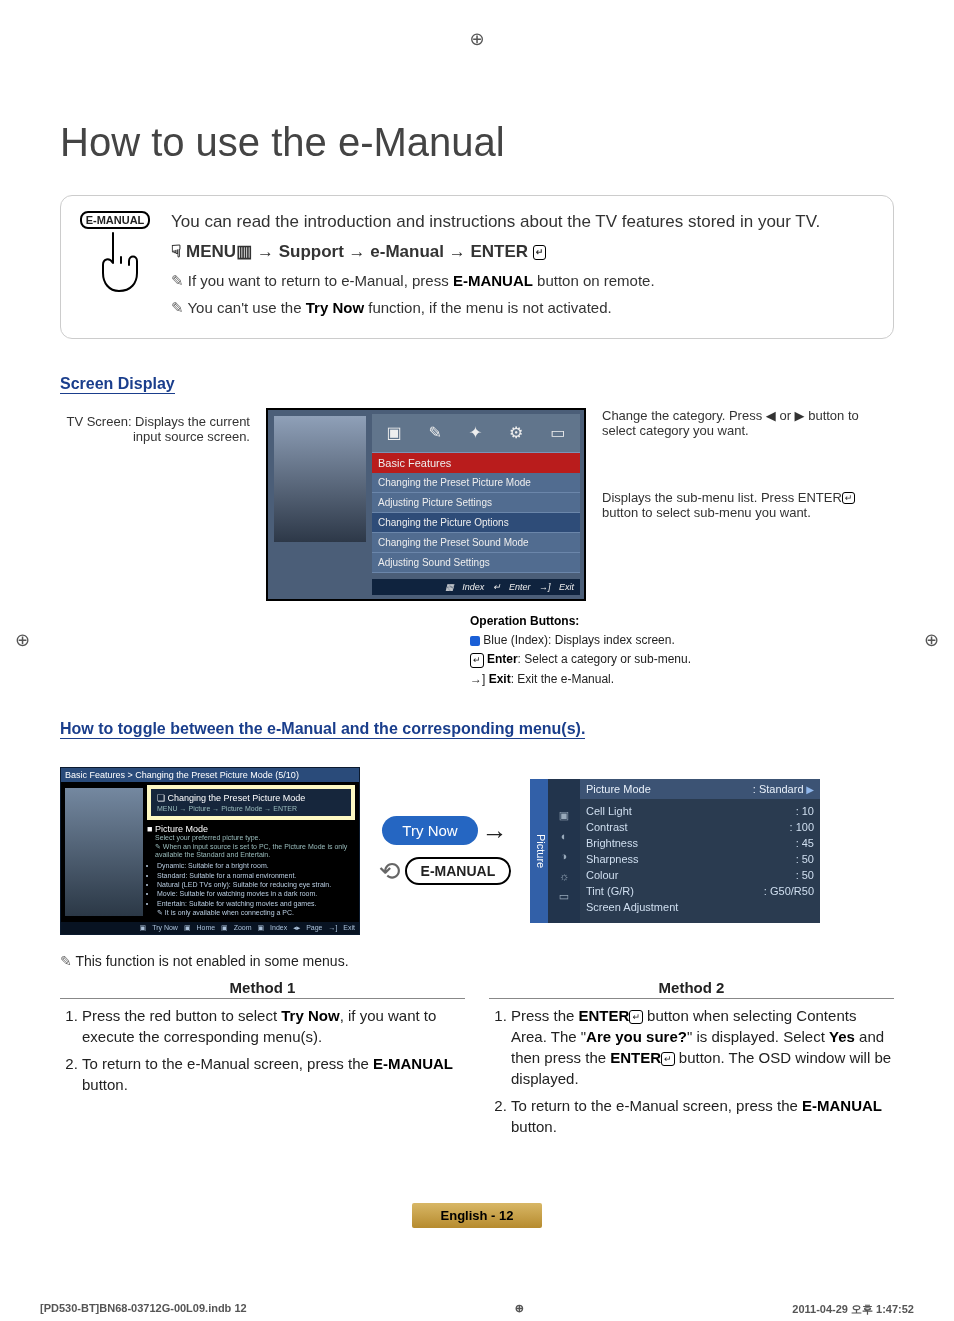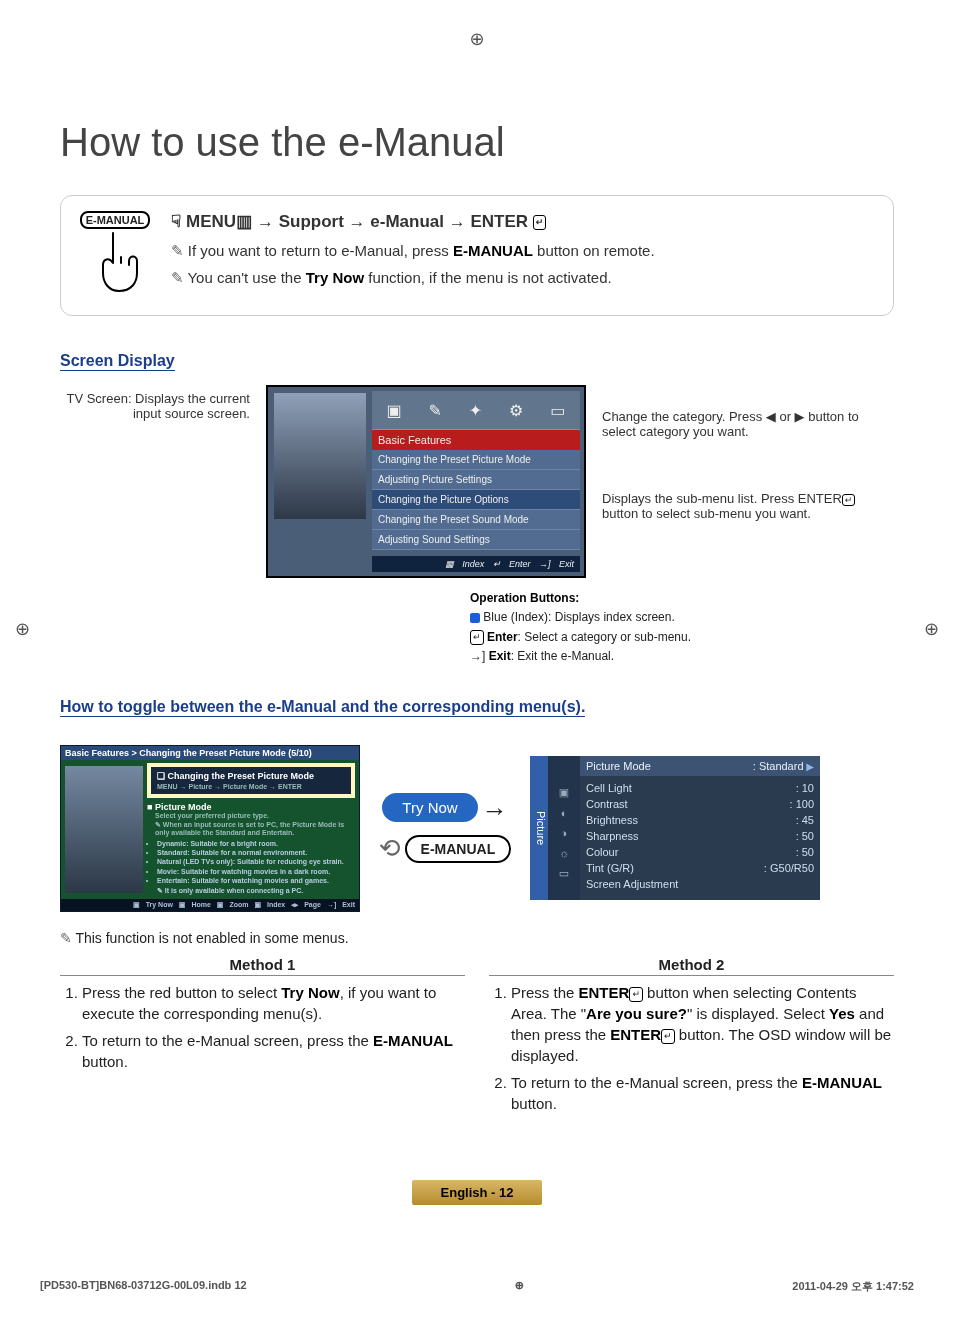--- a/index.html
+++ b/index.html
@@ -57,36 +57,36 @@
     color: #1a3e8c;
     font-weight: bold;
     font-size: 16px;
     border-bottom: 1px solid #1a3e8c;
     display: inline-block;
     margin: 8px 0 14px 0;
   }
   .screen-display { display:flex; gap:8px; font-size:13px; }
   .sd-left { width:190px; text-align:right; padding-right:8px; color:#333; font-size:13px; padding-top:6px;}
   .sd-screen { width:320px; background:#4b5e78; border:2px solid #000; padding:4px; box-sizing:border-box; position:relative;}
-  .sd-right { flex:1; padding-left:8px; font-size:13px; color:#333;margin-top:24px;}
+  .sd-right { flex:1; padding-left:8px; font-size:13px; color:#333;}
   .tv-thumb { position:absolute; left:6px; top:6px; width:92px; height:126px; background:linear-gradient(180deg,#8fa0b8,#2d3848); }
   .cat-icons { margin-left:100px; background:rgba(120,140,160,.5); height:38px; display:flex; gap:10px; align-items:center; justify-content:space-around; padding:0 6px;}
   .cat-icons span{font-size:16px;color:#eee;}
   .cat-label { margin-left:100px; background:#b91c1c; color:#eee; font-size:11px; padding:4px 6px; border-top:1px solid #7b93b6;}
   .menu-list { margin-left:100px; }
   .menu-list div { background:#516c90; color:#eee; font-size:10px; padding:4px 6px; border-bottom:1px solid #6b86aa; }
   .menu-list div.sel { background:#2e4c78; }
   .ops-bar { margin-left:100px; background:#0f233e; color:#eee; font-size:9px; text-align:right; padding:3px 6px; margin-top:6px;}
   .ops-bar span { margin-left:6px;font-style:italic; }
   .ops-text { font-size:12px; margin-top:12px; margin-left:410px; line-height:1.45;}
   .ops-text .op-line { margin-bottom:2px; }
   .blue-sq{display:inline-block;width:10px;height:10px;background:#1a5fd6;border-radius:2px;vertical-align:middle;}
   .enter-ic{display:inline-block;border:1px solid #000;border-radius:3px;font-size:9px;padding:0 2px;vertical-align:middle;}
   .toggle-row { display:flex; gap:10px; align-items:center; margin-top:14px; margin-bottom:10px;}
-  .toggle-left { width:290px; background:#14532d; border:1px solid #0b1a2e; font-size:8px; color:#d0dff0; padding:4px; position:relative;font-weight:bold; }
+  .toggle-left { width:290px; background:#000000; border:1px solid #0b1a2e; font-size:8px; color:#d0dff0; padding:4px; position:relative; }
   .toggle-left .bc { background:#2a4b7a; padding:2px 4px; color:#fff; font-size:9px; margin:-4px -4px 3px -4px;}
   .toggle-left .pm-box { background:#16263c; border:4px solid #fef9c3; padding:4px 6px; }
   .toggle-left .pm-box .pm-h { font-size:9px; color:#fff; margin-bottom:2px;}
   .toggle-left ul { margin:3px 0 0 10px; padding:0; list-style:disc; font-size:7px; line-height:1.35; color:#b8cce0;}
   .toggle-left .ftr { background:#081322; margin:4px -4px -4px -4px; padding:2px 4px; font-size:7px; text-align:right; color:#aac0d8;}
   .toggle-left .ftr span{margin-left:4px;}
   .toggle-left .thumb-col{position:absolute;left:4px;top:20px;width:78px;bottom:18px;background:linear-gradient(180deg,#7488a0,#2b3846);}
   .toggle-left .content{margin-left:82px;}
   .arrows { width:150px; display:flex; flex-direction:column; gap:10px; align-items:center;}
   .pill { border:2px solid #000; border-radius:16px; padding:4px 14px; font-weight:bold; font-size:14px; }
@@ -119,20 +119,21 @@
   <h1 class="title">How to use the e-Manual</h1>
 
   <div class="intro-box">
     <div class="remote-icon">
       <span class="btn">E-MANUAL</span>
       <svg width="60" height="70" viewBox="0 0 60 70">
         <path d="M28 6 v30 m0 0 c-4 -6 -10 -4 -10 2 v8 c0 10 6 18 16 18 c12 0 18 -8 18 -18 v-12 c0 -6 -8 -6 -8 0 m-8 -4 v6 m8 -2 v4" stroke="#000" stroke-width="2" fill="none" stroke-linecap="round"></path>
       </svg>
     </div>
     <div class="intro-text">
+      <div class="row">You can read the introduction and instructions about the TV features stored in your TV.</div>
       <div class="row nav-line">
         <span>☟</span>
         <span>MENU</span><span>▥</span> →
         <span>Support</span> →
         <span>e-Manual</span> →
         <span>ENTER</span> <span class="enter-ic">↵</span>
       </div>
       <div class="row note note-icon">
         <span>If you want to return to e-Manual, press </span><b>E-MANUAL</b><span> button on remote.</span>
       </div>

